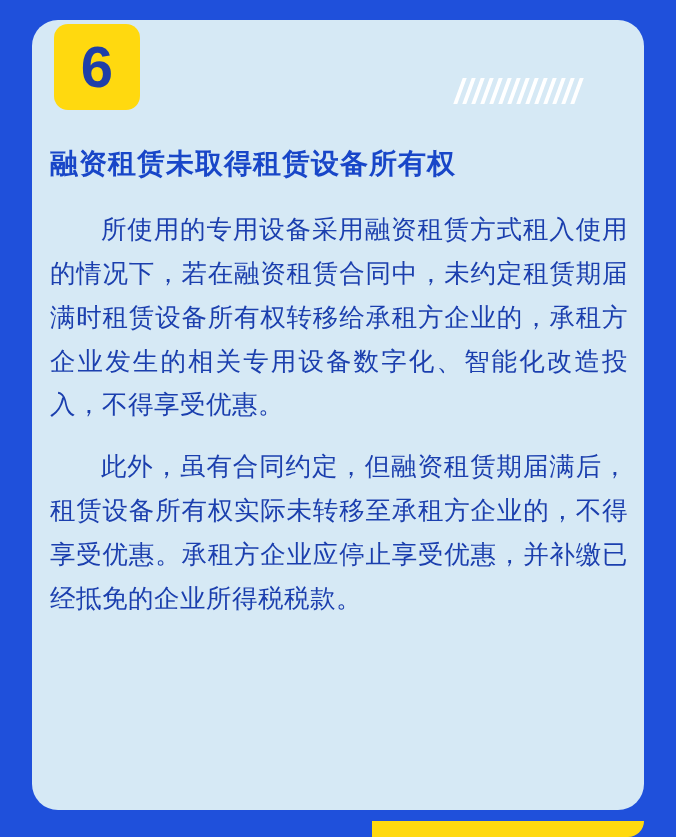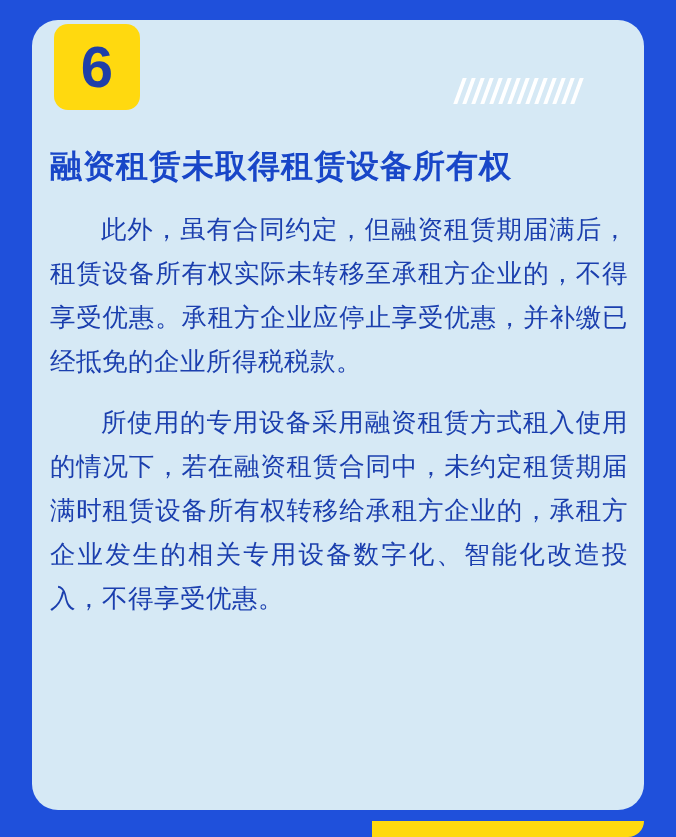--- a/index.html
+++ b/index.html
@@ -65,21 +65,21 @@
     display: block;
     width: 4px;
     height: 26px;
     background: #ffffff;
   }
   .title {
     position: absolute;
     left: 50px;
     top: 145px;
     width: 580px;
-    font-size: 32px;
+    font-size: 28px;
     font-weight: bold;
     color: #1846c8;
     letter-spacing: 1px;
     white-space: nowrap;
   }
   .body-text {
     position: absolute;
     left: 50px;
     top: 208px;
     width: 578px;
@@ -130,19 +130,19 @@
       <i></i>
       <i></i>
       <i></i>
       <i></i>
       <i></i>
   </div>
 
   <div class="title">融资租赁未取得租赁设备所有权</div>
 
   <div class="body-text">
+    <p class="para">所使用的专用设备采用融资租赁方式租入使用的情况下，若在融资租赁合同中，未约定租赁期届满时租赁设备所有权转移给承租方企业的，承租方企业发生的相关专用设备数字化、智能化改造投入，不得享受优惠。</p>
     <p class="para">此外，虽有合同约定，但融资租赁期届满后，租赁设备所有权实际未转移至承租方企业的，不得享受优惠。承租方企业应停止享受优惠，并补缴已经抵免的企业所得税税款。</p>
-    <p class="para">所使用的专用设备采用融资租赁方式租入使用的情况下，若在融资租赁合同中，未约定租赁期届满时租赁设备所有权转移给承租方企业的，承租方企业发生的相关专用设备数字化、智能化改造投入，不得享受优惠。</p>
   </div>
 
   <div class="yellow-bar"></div>
 
 </div>
 
 </body></html>

